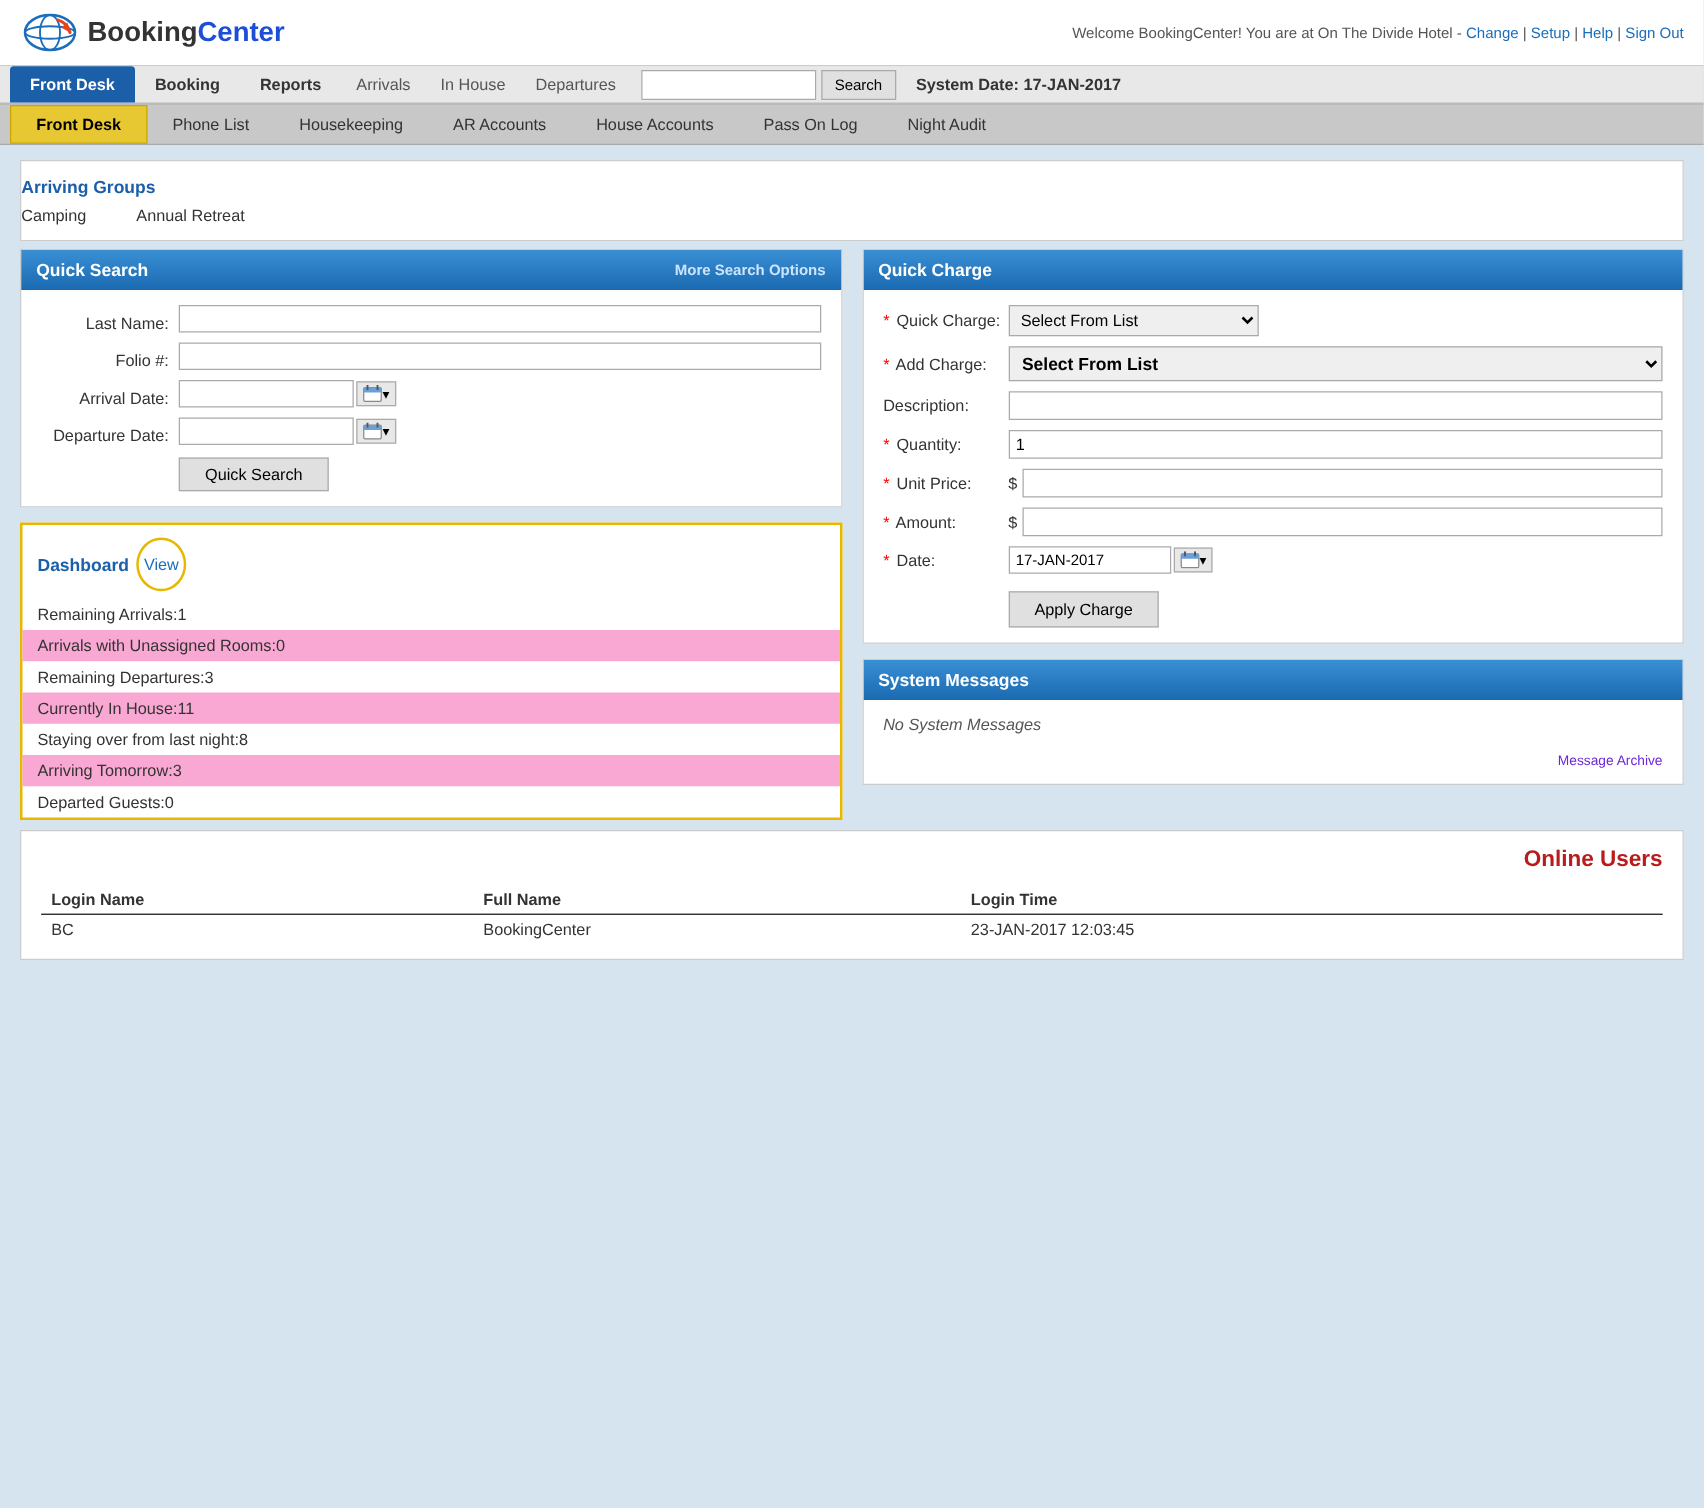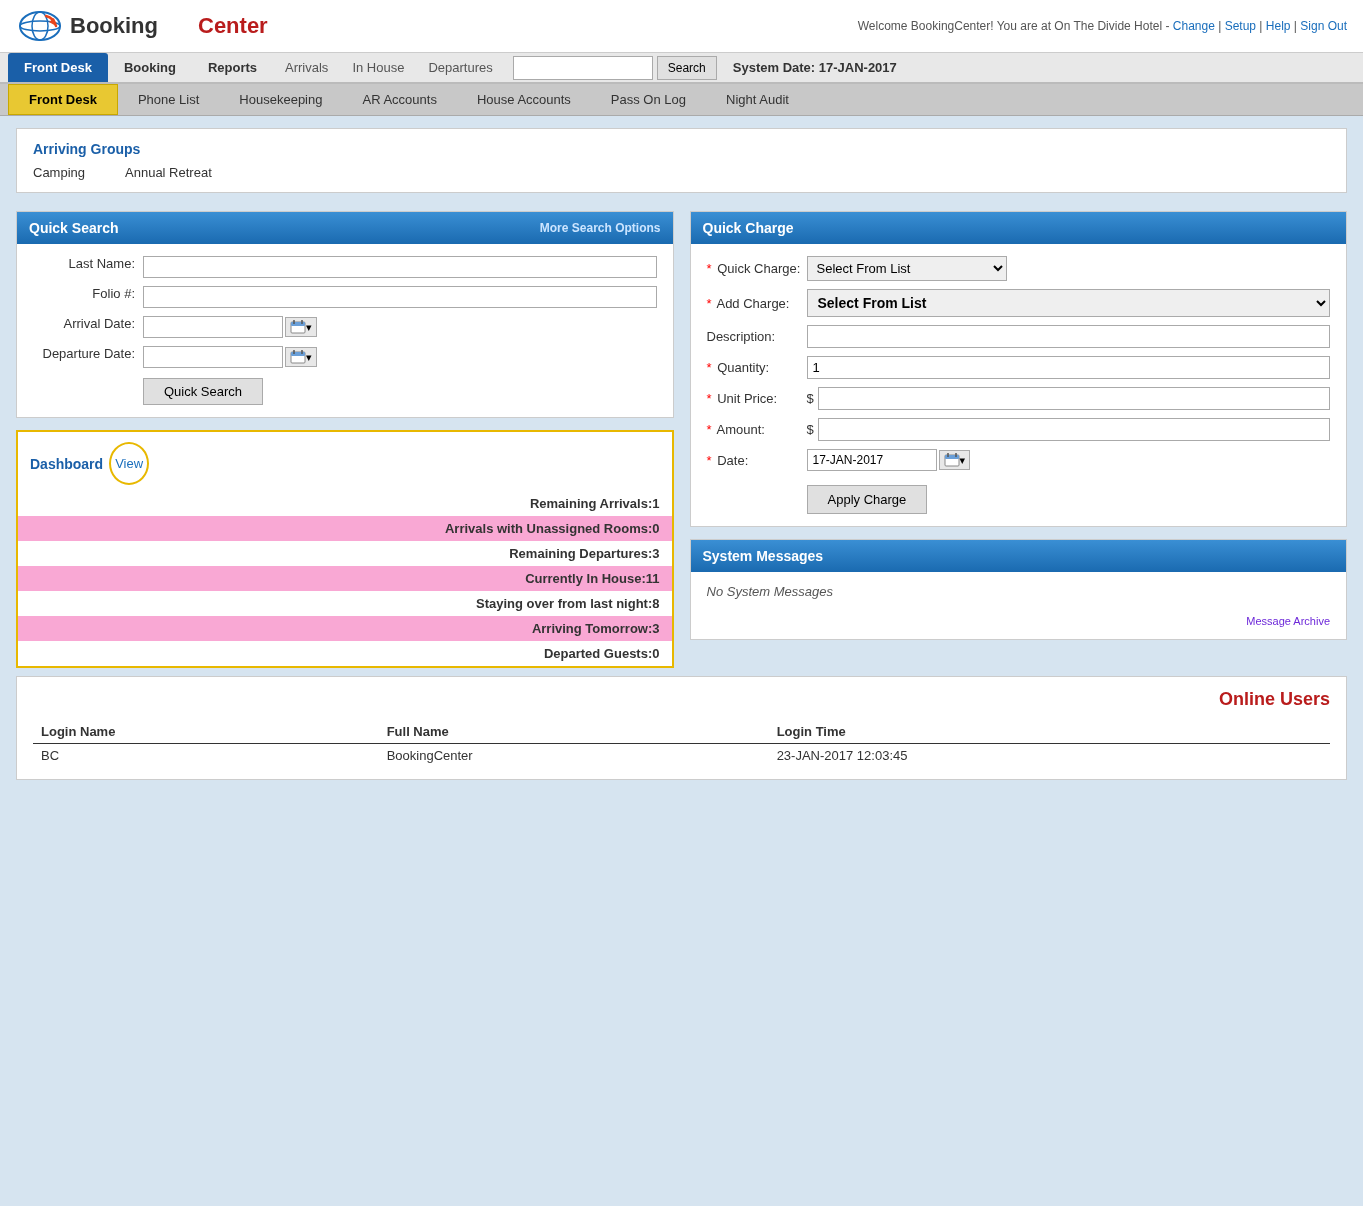--- a/index.html
+++ b/index.html
@@ -26,48 +26,48 @@
     
     #subnav { background: #c8c8c8; display: flex; align-items: center; padding: 0 8px; border-bottom: 1px solid #aaa; }
     .subnav-item { padding: 7px 20px; font-size: 13px; cursor: pointer; border: none; background: none; }
     .subnav-item.active { background: #e8c832; border: 1px solid #c8a800; font-weight: bold; }
     .subnav-item.inactive { color: #333; }
 
     
     #main { padding: 12px 16px; }
 
     
-    #arriving-groups { background: #fff; border: 1px solid #ccc; padding: 12px 16px; margin-bottom: 18px; }
+    #arriving-groups { background: #fff; border: 1px solid #ccc; padding: 12px 0; margin-bottom: 6px; }
     #arriving-groups h3 { color: #1a5fa8; font-size: 14px; margin-bottom: 8px; }
     .group-row { display: flex; gap: 40px; font-size: 13px; }
 
     
     #two-col { display: flex; gap: 16px; margin-bottom: 8px; }
     #left-col { flex: 1; display: flex; flex-direction: column; gap: 12px; }
     #right-col { flex: 1; display: flex; flex-direction: column; gap: 12px; }
 
     
     .panel { background: #fff; border: 1px solid #ccc; }
     .panel-header { background: linear-gradient(to bottom, #3a8fd4, #1a6ab0); color: #fff; padding: 8px 12px; font-size: 14px; font-weight: bold; display: flex; justify-content: space-between; align-items: center; }
     .panel-header a { color: #cce5ff; font-size: 12px; text-decoration: none; }
     .panel-body { padding: 12px 16px; }
 
     
-    .form-row { display: flex; align-items: flex-start; margin-bottom: 8px; }
+    .form-row { display: flex; align-items: flex-end; margin-bottom: 8px; }
     .form-label { width: 110px; font-size: 13px; text-align: right; padding-right: 8px; }
     .form-input { flex: 1; }
     .form-input input { width: 100%; border: 1px solid #aaa; padding: 3px 5px; font-size: 12px; }
     .quick-search-btn { margin-left: 110px; background: #e0e0e0; border: 1px solid #aaa; padding: 5px 20px; cursor: pointer; font-size: 13px; }
 
     
     .dashboard-border { border: 2px solid #e8b800; }
     .dashboard-header { padding: 10px 12px 6px 12px; display: flex; align-items: center; gap: 6px; }
     .dashboard-title { color: #1a5fa8; font-size: 14px; font-weight: bold; }
     .view-link { color: #1a6ebc; font-size: 13px; border: 2px solid #e8b800; border-radius: 50%; padding: 12px 4px; text-decoration: none; cursor: pointer; }
-    .dash-row { display: flex; justify-content: flex-end; padding: 5px 12px; font-size: 13px; font-weight: bold; }
+    .dash-row { display: flex; justify-content: flex-start; padding: 5px 12px; font-size: 13px; }
     .dash-row.striped { background: #f9a8d4; }
 
     
     .qc-form-row { display: flex; align-items: center; margin-bottom: 8px; }
     .qc-label { width: 100px; font-size: 13px; }
     .required { color: red; margin-right: 2px; }
     .qc-control { flex: 1; }
     .qc-control select { width: 100%; border: 1px solid #aaa; padding: 3px 5px; font-size: 13px; }
     .qc-control input { width: 100%; border: 1px solid #aaa; padding: 3px 5px; font-size: 13px; }
     .qc-amount-row { display: flex; align-items: center; gap: 4px; }
@@ -102,21 +102,21 @@
 
 <div id="header">
   <div id="logo">
     <svg id="logo-icon" viewBox="0 0 48 36">
       <ellipse cx="24" cy="18" rx="20" ry="14" fill="none" stroke="#1a6ebc" stroke-width="2"></ellipse>
       <ellipse cx="24" cy="18" rx="20" ry="5" fill="none" stroke="#1a6ebc" stroke-width="1.5"></ellipse>
       <ellipse cx="24" cy="18" rx="8" ry="14" fill="none" stroke="#1a6ebc" stroke-width="1.5"></ellipse>
       <path d="M30 8 Q38 10 40 18" stroke="#e8441a" stroke-width="2.5" fill="none" stroke-linecap="round"></path>
       <path d="M38 10 L40 18 L33 14 Z" fill="#e8441a"></path>
     </svg>
-    <span style="font-size:22px;font-weight:bold;color:#333;">Booking<span style="color:#b91c1c;margin-left:40px;">Center</span></span>
+    <span style="font-size:22px;font-weight:bold;color:#333;">Booking<span style="color:#1d4ed8;">Center</span></span>
   </div>
   <div id="header-right">
     <span>Welcome BookingCenter! You are at On The Divide Hotel -</span>
     <a href="#">Change</a>
     <span> | </span>
     <a href="#">Setup</a>
     <span> | </span>
     <a href="#">Help</a>
     <span> | </span>
     <a href="#">Sign Out</a>

